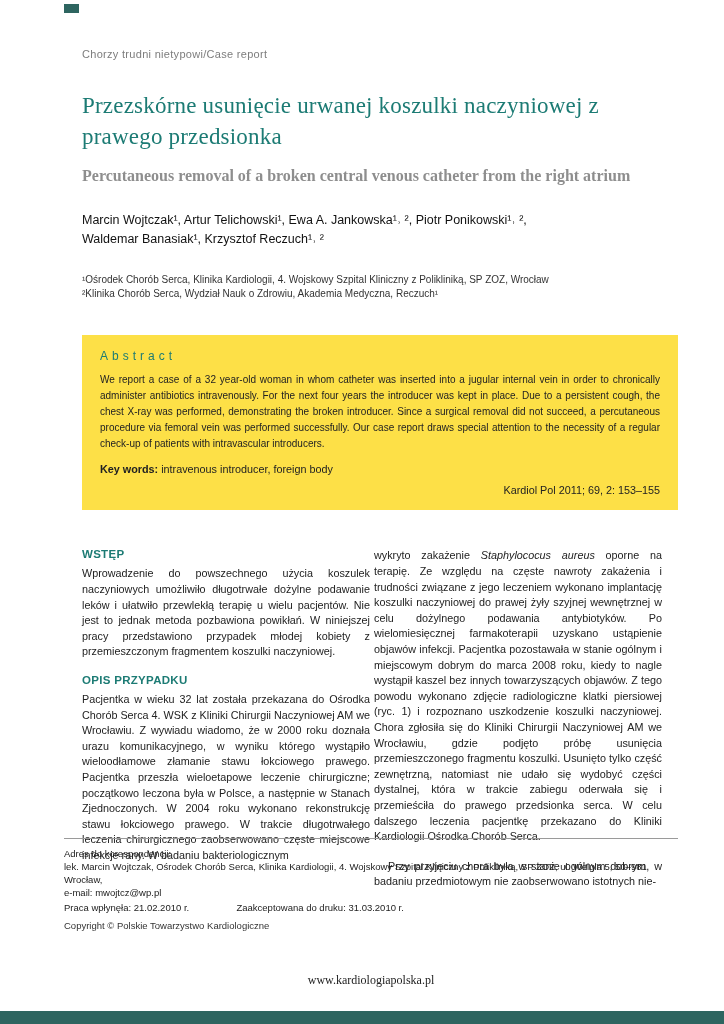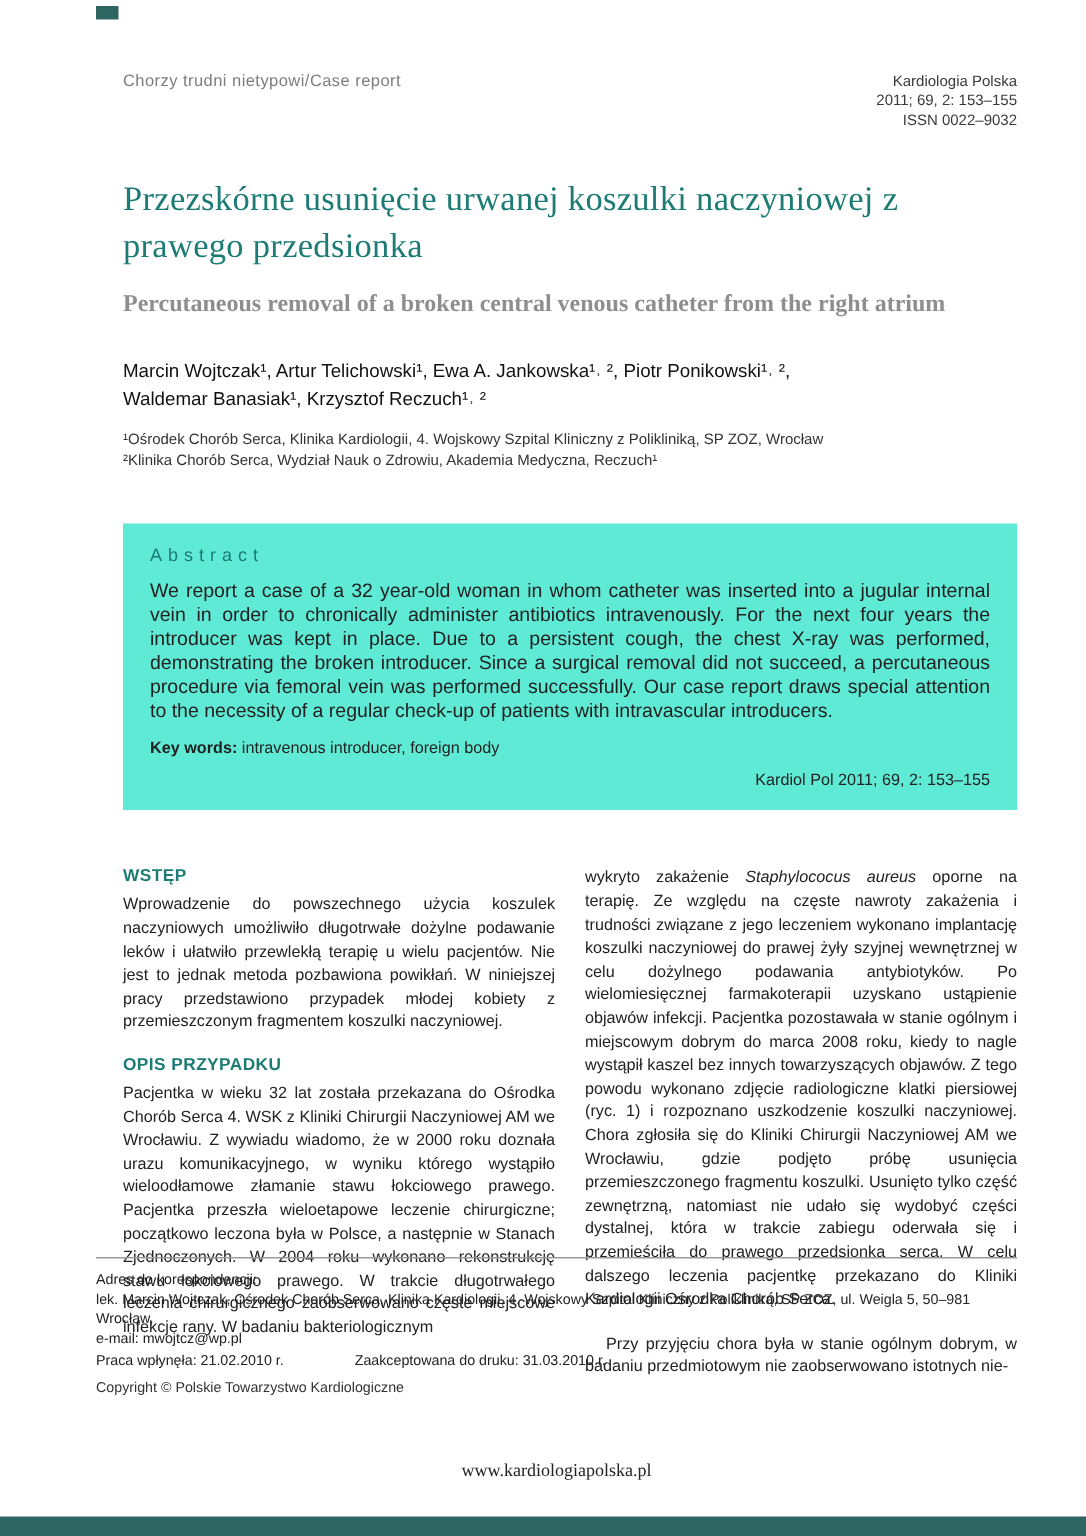--- a/index.html
+++ b/index.html
@@ -59,57 +59,57 @@
     font-weight: bold;
   }
 
   .authors {
     margin-top: 26px;
     font-size: 12.5px;
     line-height: 19px;
     color: #111;
   }
   .affiliations {
-    margin-top: 11px;
+    margin-top: 24px;
     font-size: 10px;
     line-height: 14px;
     color: #333;
   }
 
   .abstract-box {
     margin-top: 34px;
-    background: #5eead4;
+    background: #fde047;
     padding: 14px 18px 14px 18px;
   }
   .abstract-heading {
     color: #1c7b74;
     font-size: 12px;
     letter-spacing: 4px;
     margin-bottom: 9px;
   }
   .abstract-body {
-    font-size: 13px;
+    font-size: 10px;
     line-height: 16px;
     text-align: justify;
     color: #222;
   }
   .keywords-line {
     margin-top: 11px;
     font-size: 10.8px;
   }
   .keywords-line b { font-weight: bold; }
   .citation {
     margin-top: 9px;
     text-align: right;
     font-size: 10.8px;
   }
 
   .columns {
     display: flex;
-    gap: 20px;
+    gap: 4px;
     margin-top: 38px;
   }
   .col { width: 288px; }
   .sec-heading {
     color: #1c7b74;
     font-weight: bold;
     font-size: 11.5px;
     margin: 0 0 6px 0;
     letter-spacing: 0.3px;
   }
@@ -162,25 +162,20 @@
 <body>
 
 <div class="page">
 
   <div class="corner-mark"></div>
 
   <div class="content">
 
     <div class="header-row">
       <div class="header-section">Chorzy trudni nietypowi/Case report</div>
-      <div class="journal-block">
-        <div>Kardiologia Polska</div>
-        <div>2011; 69, 2: 153–155</div>
-        <div>ISSN 0022–9032</div>
-      </div>
     </div>
 
     <h1 class="title-pl">Przezskórne usunięcie urwanej koszulki naczyniowej z prawego przedsionka</h1>
     <h2 class="title-en">Percutaneous removal of a broken central venous catheter from the right atrium</h2>
 
     <div class="authors">
       <div>Marcin Wojtczak¹, Artur Telichowski¹, Ewa A. Jankowska¹˒ ², Piotr Ponikowski¹˒ ²,</div>
       <div>Waldemar Banasiak¹, Krzysztof Reczuch¹˒ ²</div>
     </div>
 

